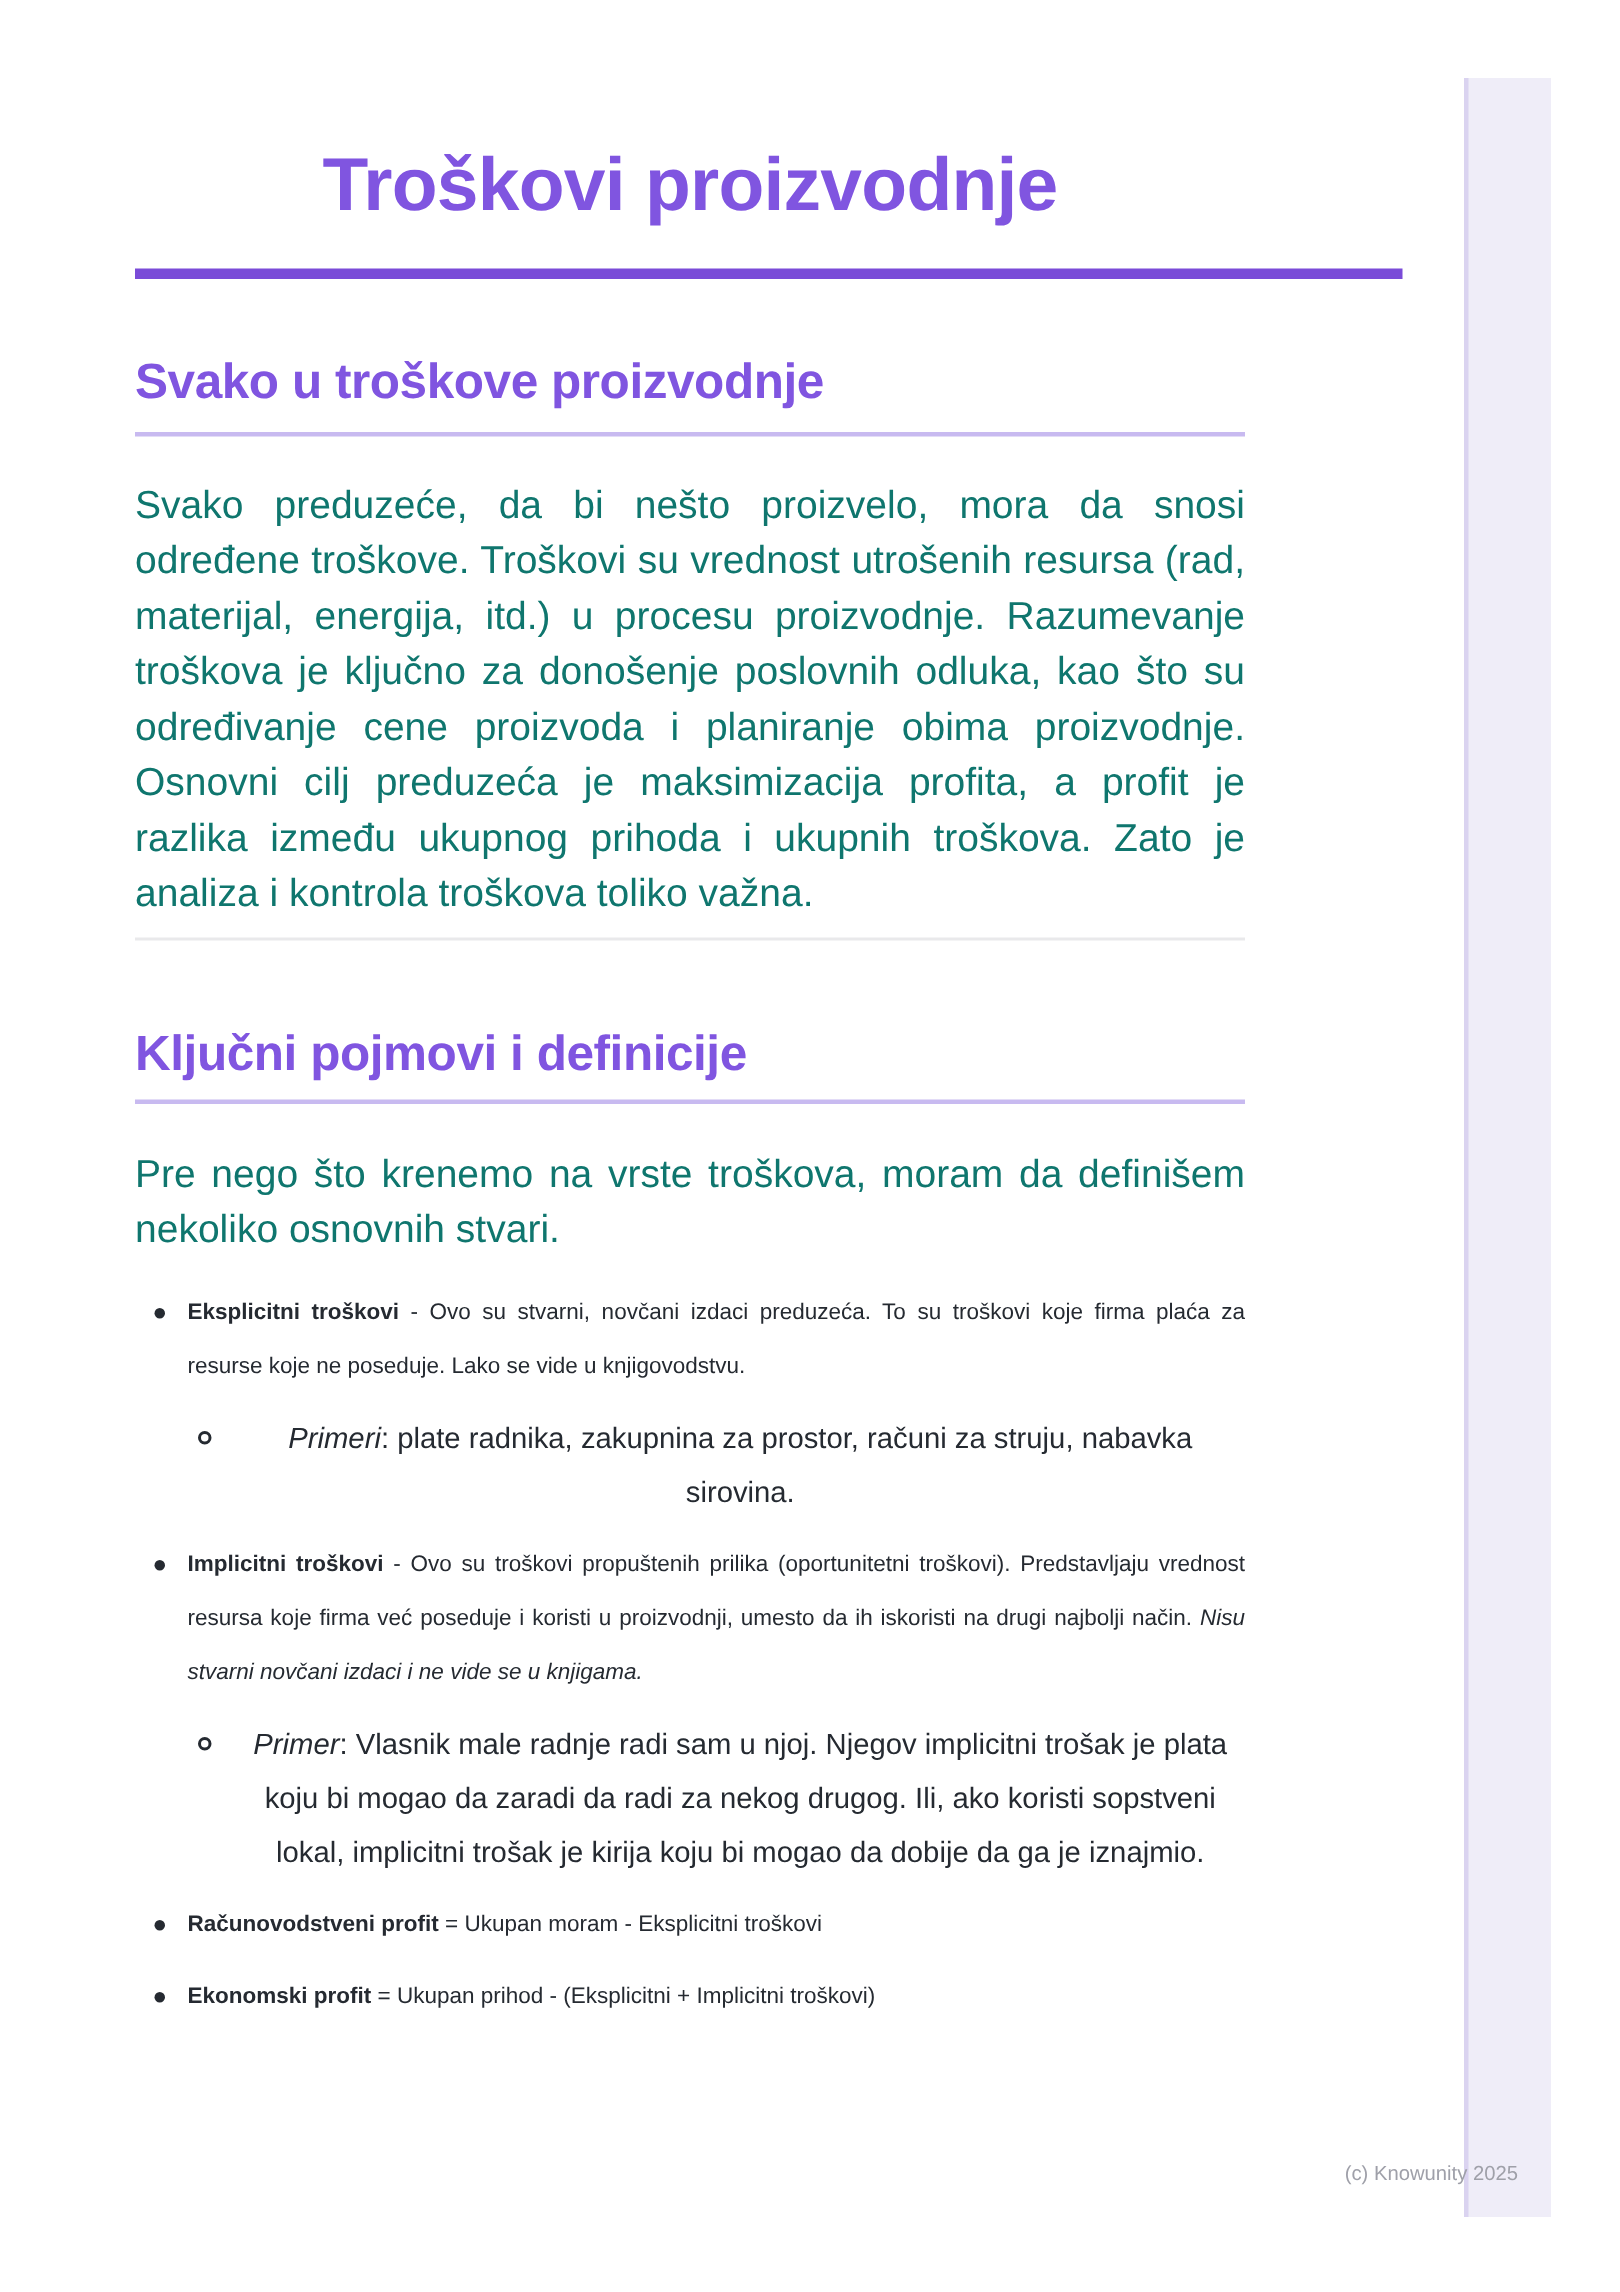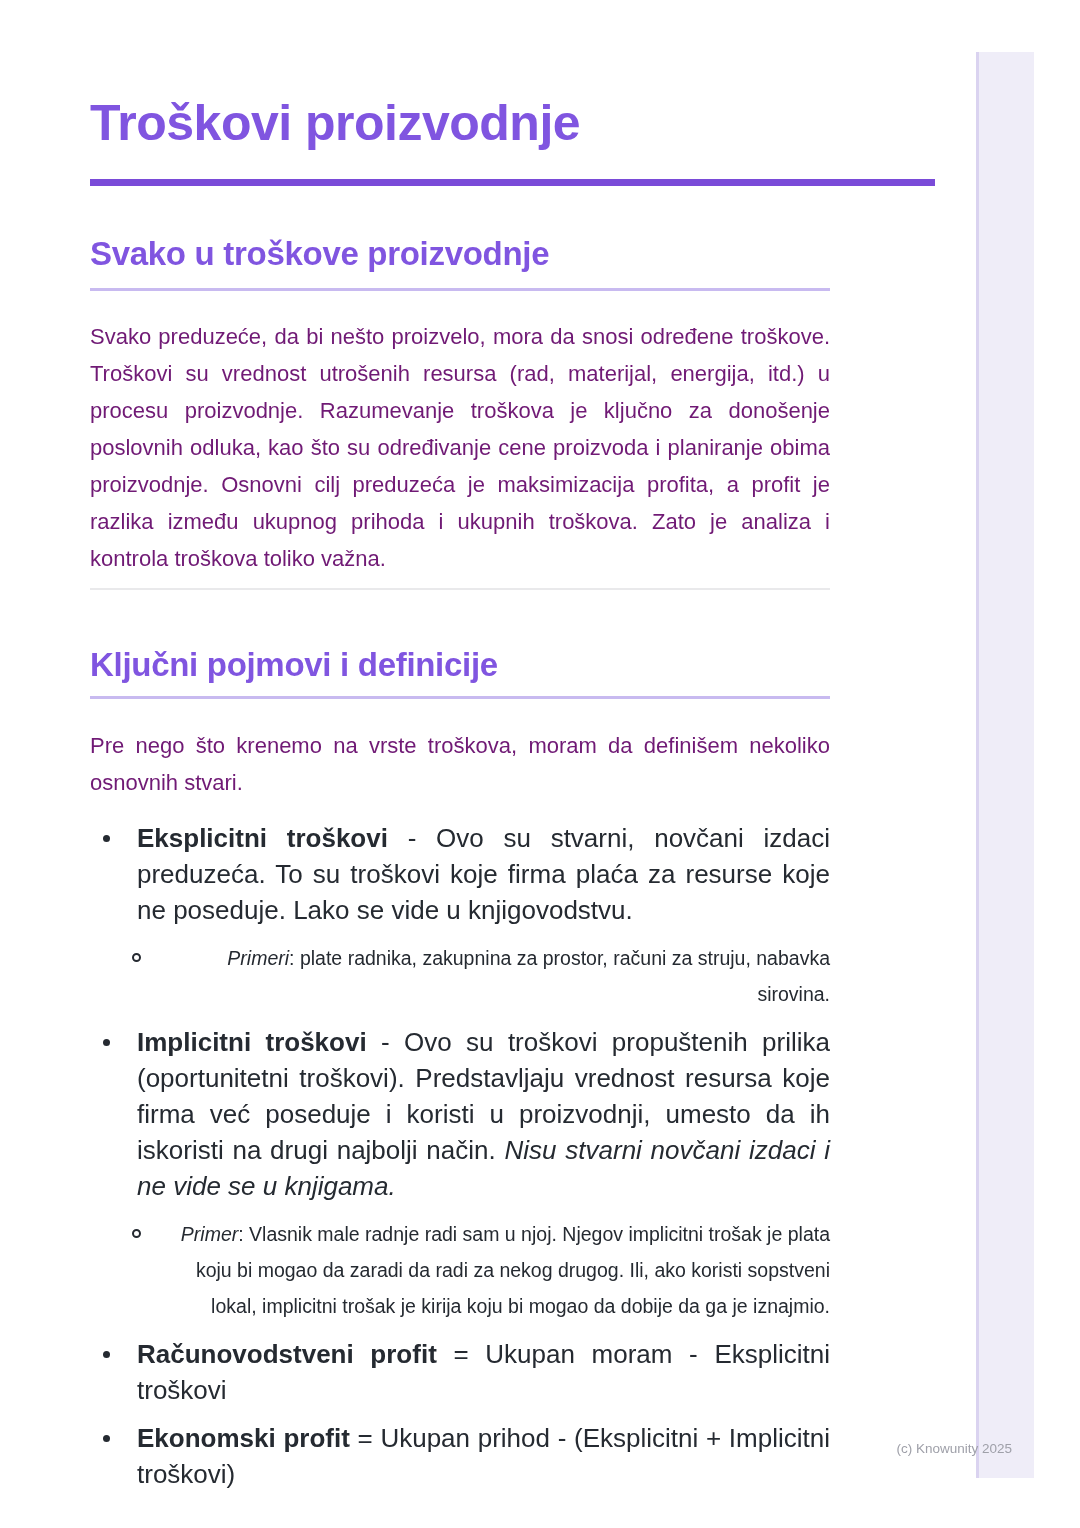--- a/index.html
+++ b/index.html
@@ -30,20 +30,21 @@
     top: 97px;
     width: 740px;
   }
 
   h1.doc-title {
     font-size: 50px;
     line-height: 52px;
     font-weight: 700;
     letter-spacing: -0.5px;
     color: #8055E0;
+    text-align: center;
   }
   .title-rule {
     margin-top: 30px;
     width: 845px;
     height: 7px;
     background: #7A4BD8;
   }
 
   h2.section-heading {
     font-size: 33px;
@@ -57,43 +58,42 @@
     background: #C8BAF0;
     width: 740px;
   }   
 
   .section-1-heading { margin-top: 50px; }
   .section-1-rule    { margin-top: 16px; }
   .section-2-heading { margin-top: 57px; }
   .section-2-rule    { margin-top: 13px; }
 
   p.body-par {
-    font-size: 22px;
+    font-size: 26px;
     line-height: 37px;
     text-align: justify;
-    color: #701a75;
+    color: #0f766e;
   }
   .par-1 { margin-top: 27px; }
   .par-2 { margin-top: 28px; }
 
   .divider {
     margin-top: 11px;
     width: 740px;
     height: 2px;
     background: #E9E9EB;
   }
 
   .bullet-list { margin-top: 19px; list-style: none; }
 
   .li-row {
     display: flex;
-    font-size: 26px;
+    font-size: 15px;
     line-height: 36px;
     margin-bottom: 12px;
-    gap: 12px;
   }
   .li-row .li-text { flex: 1; text-align: justify; }
 
   .marker-cell {
     flex: none;
     width: 35px;
   }
   .dot {
     width: 7px; height: 7px;
     border-radius: 50%;
@@ -109,21 +109,21 @@
     margin-bottom: 12px;
     padding-left: 42px;
   }
   .sub-marker-cell { flex: none; width: 25px; }
   .circle {
     width: 9px; height: 9px;
     border: 2px solid #252A31;
     border-radius: 50%;
     margin-top: 13px;
   }
-  .sub-row .li-text { flex: 1; text-align: right; }
+  .sub-row .li-text { flex: 1; text-align: center; }
 
   .bold-run   { font-weight: 700; }
   .italic-run { font-style: italic; }
 
   .footer-credit {
     position: absolute;
     top: 1441px;
     right: 68px;
     font-size: 13.5px;
     color: #9FA0A9;

